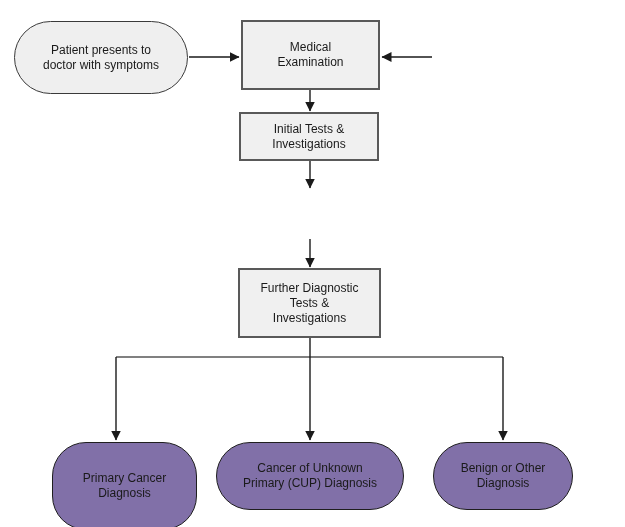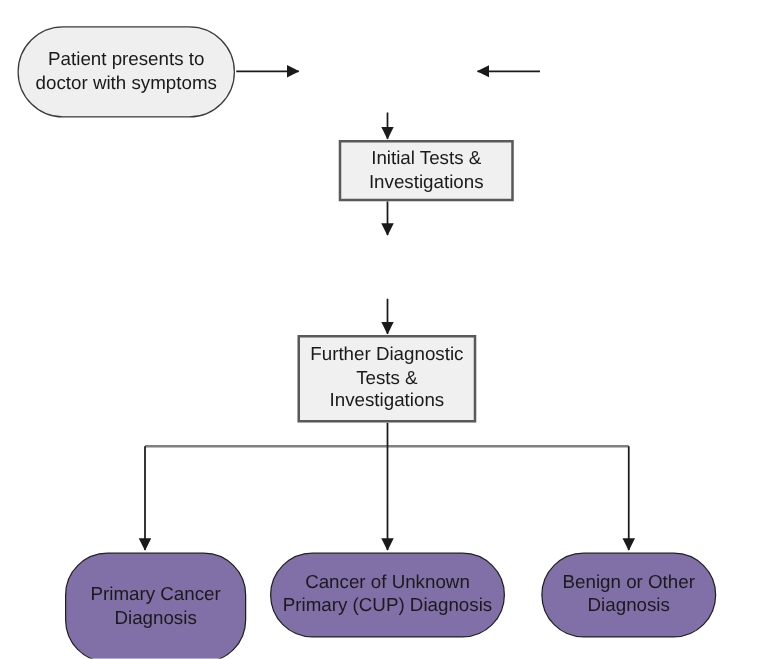--- a/index.html
+++ b/index.html
@@ -8,21 +8,21 @@
     width:625px;height:527px;
     background:#ffffff;
     font-family:"Liberation Sans", sans-serif;
     overflow:hidden;
   }
   .node{
     position:absolute;
     display:flex;align-items:center;justify-content:center;
     text-align:center;
     white-space:pre-line;
-    font-size:15px;line-height:1.25;
+    font-size:12px;line-height:1.25;
     color:#1a1a1a;
     box-sizing:border-box;
     padding:18px 6px;
   }
   .rect-gray{
     background:var(--node-fill-gray,#f0f0f0);
     border:2px solid var(--node-border-gray,#595959);
   }
   .stadium-gray{
     background:var(--stadium-fill-gray,#efefef);
@@ -71,23 +71,25 @@
     <line class="conn" x1="116" y1="357" x2="116" y2="440" marker-end="url(#arrow)"></line>
 
     <line class="conn" x1="310" y1="357" x2="310" y2="440" marker-end="url(#arrow)"></line>
 
     <line class="conn" x1="503" y1="357" x2="503" y2="440" marker-end="url(#arrow)"></line>
   </svg>
 
   <div class="node stadium-gray" style="left:14px; top:21px; width:174px; height:73px;">Patient presents to
 doctor with symptoms</div>
 
+  <div class="node rect-gray" style="left:241px; top:20px; width:139px; height:70px;">Medical
+Examination</div>
 
 
-  <div class="node rect-gray" style="left:239px; top:112px; width:140px; height:49px;margin-left:32px;">Initial Tests &amp;
+  <div class="node rect-gray" style="left:239px; top:112px; width:140px; height:49px;">Initial Tests &amp;
 Investigations</div>
 
 
   <div class="node rect-gray" style="left:238px; top:268px; width:143px; height:70px;">Further Diagnostic
 Tests &amp;
 Investigations</div>
 
   <div class="node stadium-purple" style="left:52px; top:442px; width:145px; height:88px;">Primary Cancer
 Diagnosis</div>
 

